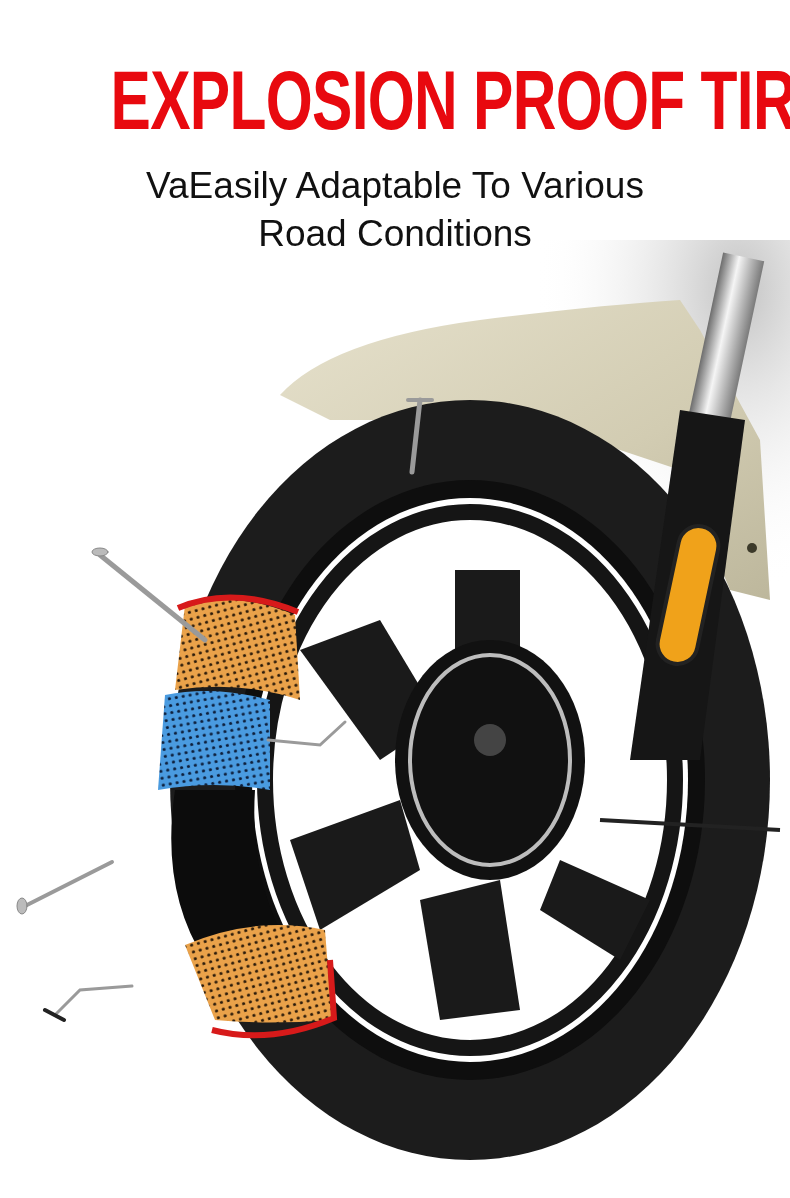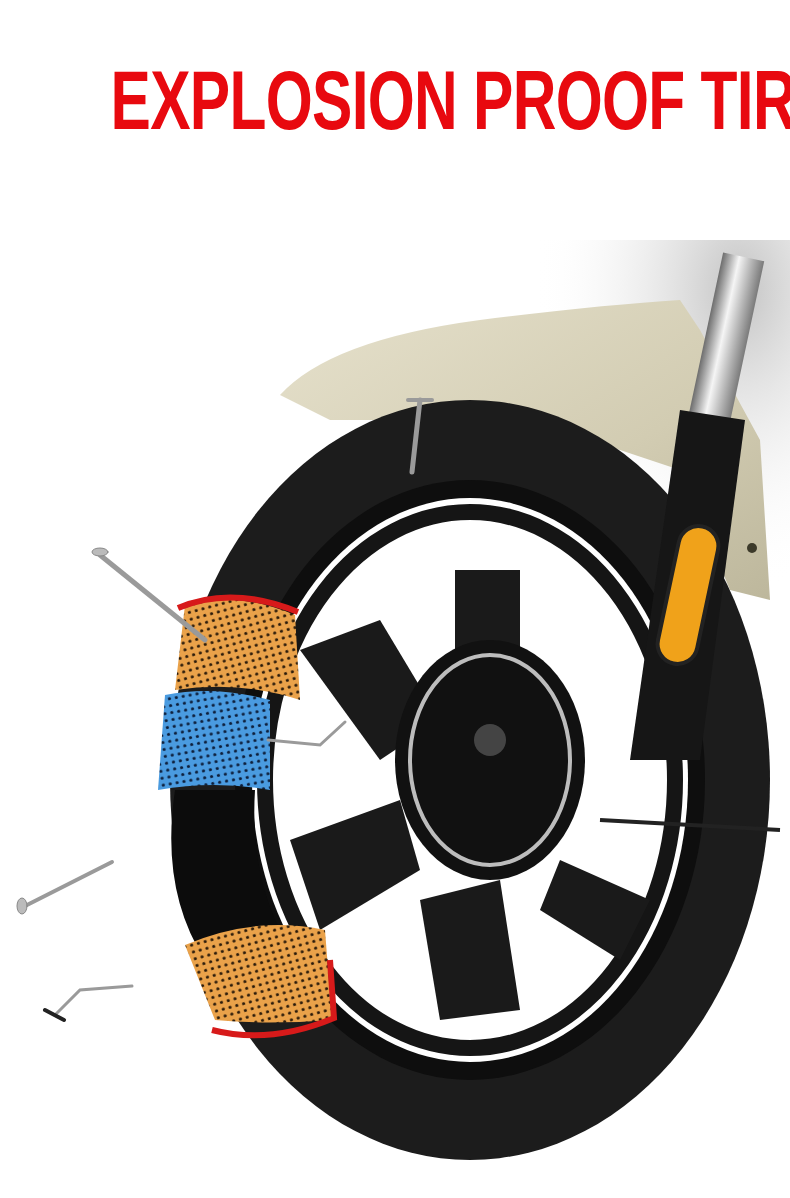--- a/index.html
+++ b/index.html
@@ -16,20 +16,22 @@
     font-weight:400;
   }
   .art { position:absolute; left:0; top:240px; width:790px; height:958px; }
   svg { display:block; }
 </style>
 </head>
 <body>
 
 <div class="title">EXPLOSION PROOF TIRE</div>
 <div class="subtitle">
+  <div>VaEasily Adaptable To Various</div>
+  <div>Road Conditions</div>
 </div>
 
 <div class="art">
   <svg width="790" height="958" viewBox="0 240 790 958" xmlns="http://www.w3.org/2000/svg">
     <defs>
       <radialGradient id="shadow" cx="0.85" cy="0.1" r="0.6">
         <stop offset="0" stop-color="#9a9a9a"></stop>
         <stop offset="1" stop-color="#ffffff" stop-opacity="0"></stop>
       </radialGradient>
       <linearGradient id="fender" x1="0" y1="0" x2="1" y2="1">

